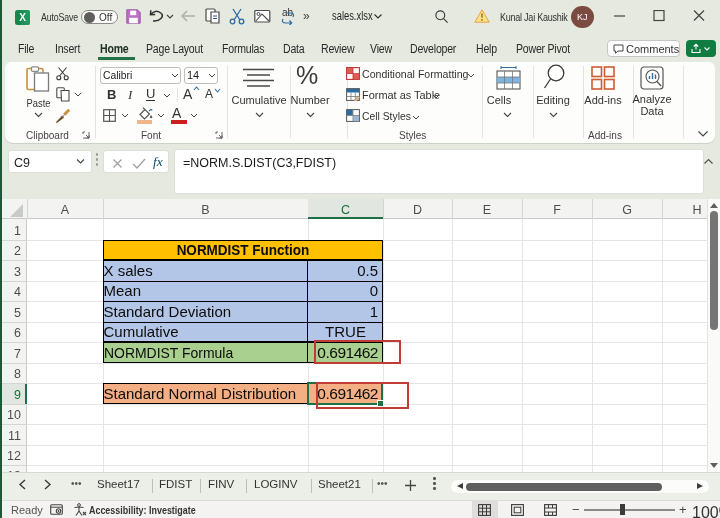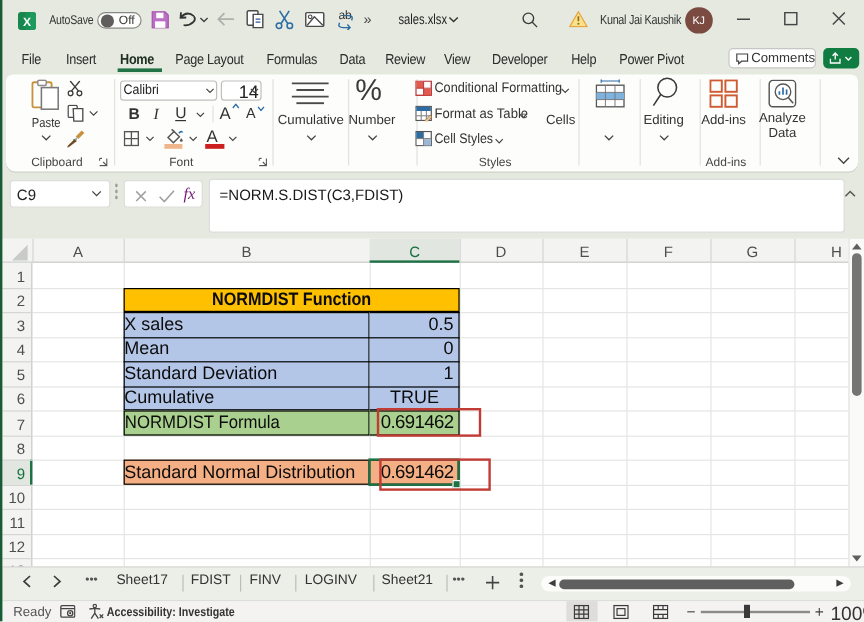--- a/index.html
+++ b/index.html
@@ -161,21 +161,21 @@
 <svg class="a" style="left:82px;top:131px" width="8" height="8" viewBox="0 0 8 8">
     <path d="M1 1 h2 M1 1 v2 M1 7 h6 v-6 M4 4 L7 7 M7 7 v-2.5 M7 7 h-2.5" fill="none" stroke="#555" stroke-width="0.9"></path>
   </svg>
 
 <div class="a" style="left:100px;top:67px;width:81px;height:17px;background:#fff;border:1px solid #bfbfbd;border-radius:3px"></div>
 <div class="a" style="left:103px;top:69px;font-size:11.5px;color:#222;transform:scaleX(.9);transform-origin:0 50%">Calibri</div>
 <svg class="a" style="left:171px;top:73px" width="8" height="6" viewBox="0 0 8 6">
     <path d="M1 1 L4 4 L7 1" fill="none" stroke="#444" stroke-width="1"></path>
   </svg>
 <div class="a" style="left:184px;top:67px;width:34px;height:17px;background:#fff;border:1px solid #bfbfbd;border-radius:3px"></div>
-<div class="a" style="left:199px;top:69px;font-size:15px;color:#222">14</div>
+<div class="a" style="left:187px;top:69px;font-size:11px;color:#222">14</div>
 <svg class="a" style="left:208px;top:73px" width="8" height="6" viewBox="0 0 8 6">
     <path d="M1 1 L4 4 L7 1" fill="none" stroke="#444" stroke-width="1"></path>
   </svg>
 <div class="a" style="left:107px;top:87px;font-size:13px;font-weight:bold;color:#333">B</div>
 <div class="a" style="left:128px;top:87px;font-size:13px;font-style:italic;font-family:'Liberation Serif',serif;color:#333">I</div>
 <div class="a" style="left:146px;top:87px;font-size:13px;color:#333;border-bottom:1.5px solid #333;line-height:13px;height:14px">U</div>
 <svg class="a" style="left:163px;top:93px" width="8" height="6" viewBox="0 0 8 6">
     <path d="M1 1 L4 4 L7 1" fill="none" stroke="#444" stroke-width="1"></path>
   </svg>
 <div class="a" style="left:177px;top:88px;width:1px;height:14px;background:#e2e2e0"></div>
@@ -262,21 +262,21 @@
     <path d="M1 1 L4 4 L7 1" fill="none" stroke="#444" stroke-width="1"></path>
   </svg>
 <div class="a" style="left:399px;top:130px;font-size:10px;color:#444">Styles</div>
 
 <svg class="a" style="left:496px;top:66px" width="25" height="24" viewBox="0 0 25 24">
   <path d="M5 1.5 h15 M5 0 v3 M20 0 v3" stroke="#2b6ca3" stroke-width="1"></path>
   <rect x="1" y="5" width="23" height="18" fill="#fff" stroke="#555" stroke-width="1.1"></rect>
   <rect x="1" y="11" width="23" height="6" fill="#7eb3e0"></rect>
   <path d="M8.5 5 V23 M16.5 5 V23 M1 11 H24 M1 17 H24" stroke="#777" stroke-width="0.8"></path>
 </svg>
-<div class="a" style="left:455px;top:94px;width:52px;font-size:11px;color:#333;text-align:left">Cells</div>
+<div class="a" style="left:473px;top:94px;width:52px;font-size:11px;color:#333;text-align:center">Cells</div>
 <svg class="a" style="left:503px;top:112px" width="9" height="6" viewBox="0 0 9 6">
     <path d="M1 1 L4.5 4.5 L8 1" fill="none" stroke="#444" stroke-width="1.1"></path>
   </svg>
 
 <svg class="a" style="left:543px;top:64px" width="24" height="26" viewBox="0 0 24 26">
   <circle cx="13" cy="9" r="7.8" fill="none" stroke="#3a3a3a" stroke-width="1.3"></circle>
   <path d="M7.5 15 L1.5 24" stroke="#3a3a3a" stroke-width="1.3"></path>
 </svg>
 <div class="a" style="left:527px;top:94px;width:52px;font-size:11px;color:#333;text-align:center">Editing</div>
 <svg class="a" style="left:549px;top:112px" width="9" height="6" viewBox="0 0 9 6">
@@ -313,21 +313,21 @@
   </svg>
 <div class="a" style="left:96px;top:153px;width:2px;height:2.5px;background:#9a9a9a;border-radius:50%"></div>
 <div class="a" style="left:96px;top:158px;width:2px;height:2.5px;background:#9a9a9a;border-radius:50%"></div>
 <div class="a" style="left:96px;top:163px;width:2px;height:2.5px;background:#9a9a9a;border-radius:50%"></div>
 <svg class="a" style="left:112px;top:158px" width="11" height="11" viewBox="0 0 11 11">
     <path d="M1.5 1.5 L9.5 9.5 M9.5 1.5 L1.5 9.5" stroke="#a0a0a0" stroke-width="1.3" fill="none"></path>
   </svg>
 <svg class="a" style="left:132px;top:158px" width="14" height="11" viewBox="0 0 14 11">
     <path d="M1 6 L5 10 L13 1" stroke="#a0a0a0" stroke-width="1.3" fill="none"></path>
   </svg>
-<div class="a" style="left:153px;top:154px;font-size:13.5px;font-style:italic;font-family:'Liberation Serif',serif;color:#701a75">fx</div>
+<div class="a" style="left:153px;top:154px;font-size:13.5px;font-style:italic;font-family:'Liberation Serif',serif;color:#0c4a6e">fx</div>
 <div class="a" style="left:183px;top:153px;font-size:12.5px;line-height:21px;color:#1a1a1a">=NORM.S.DIST(C3,FDIST)</div>
 <svg class="a" style="left:703px;top:158px" width="11" height="7" viewBox="0 0 11 7">
     <path d="M1.5 5.5 L5.5 1.5 L9.5 5.5" fill="none" stroke="#555" stroke-width="1.2"></path>
   </svg>
 
 <div class="a" id="grid" style="left:2px;top:199px;width:705px;height:273px;background:#fff"></div>
 
 <div class="a" style="left:2px;top:199px;width:705px;height:20px;background:#f3f4f2;border-bottom:1px solid #c9cbc9"></div>
 
 <div class="a" style="left:2px;top:219px;width:25px;height:253px;background:#f3f4f2;border-right:1px solid #c9cbc9"></div>

